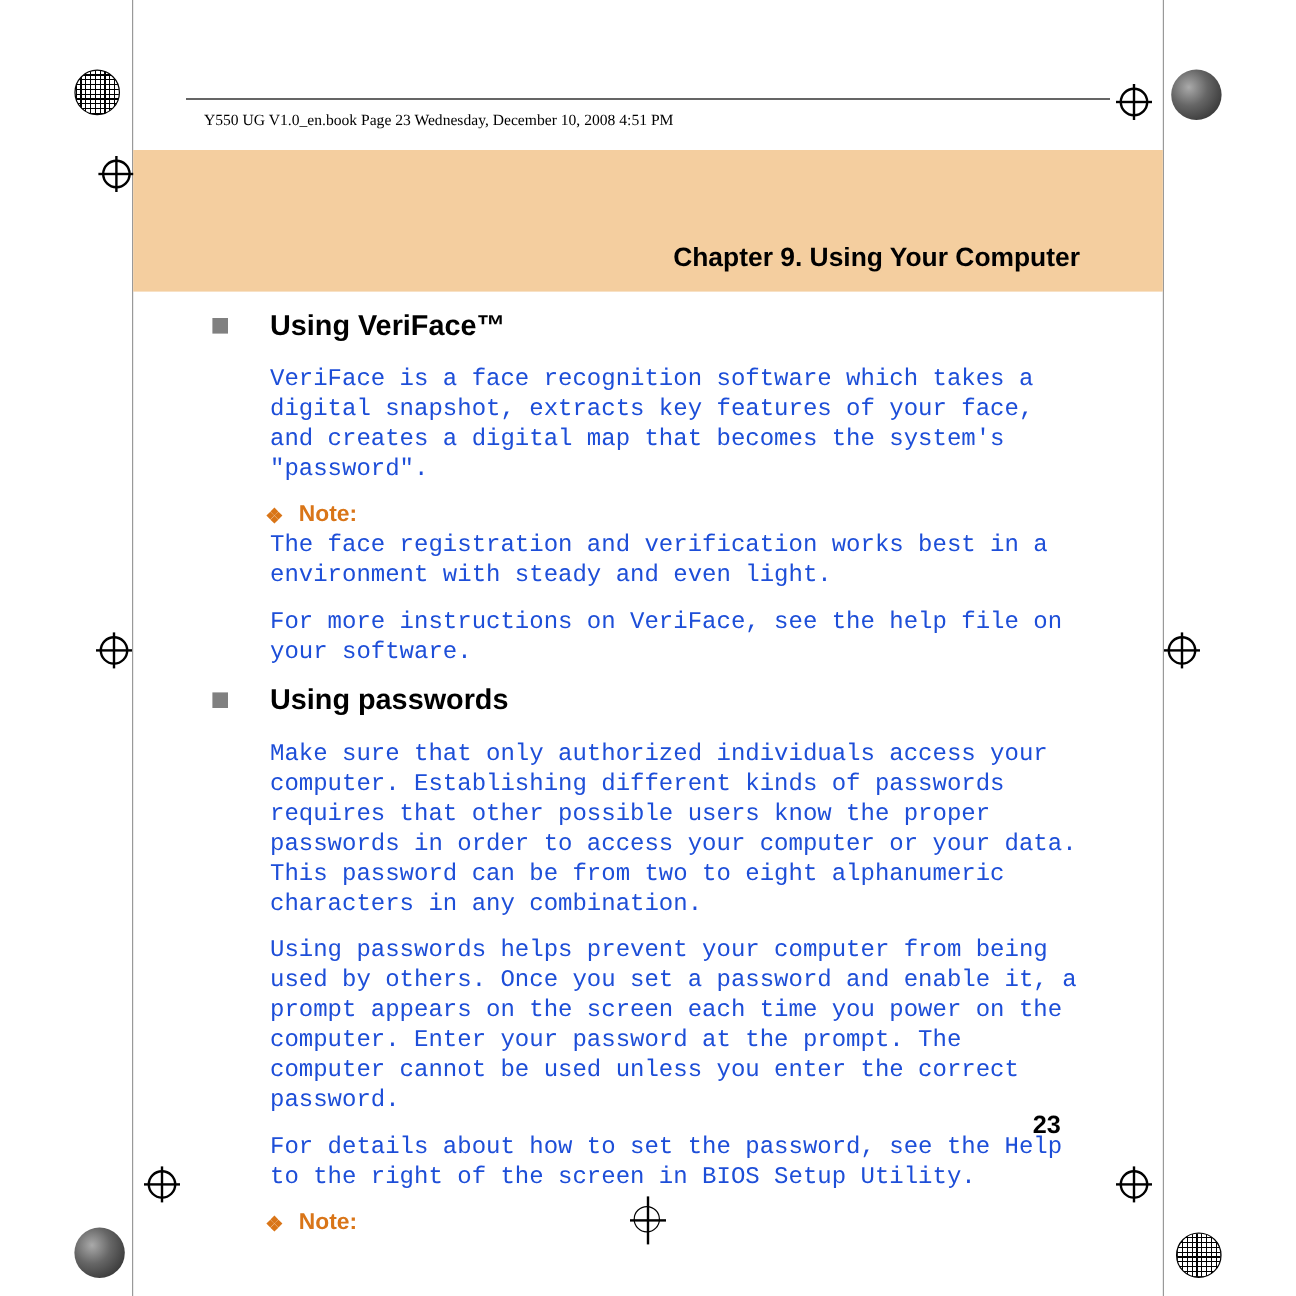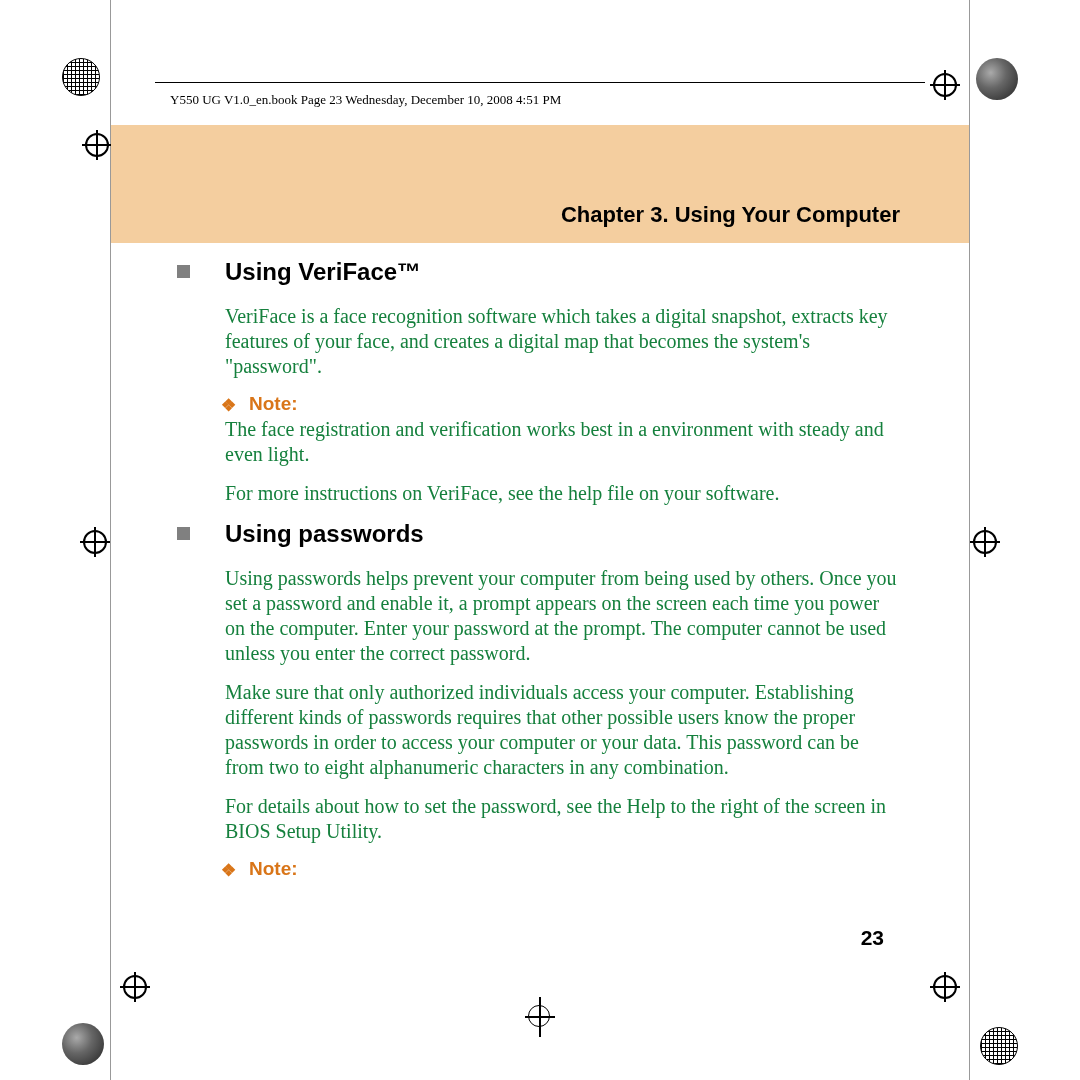--- a/index.html
+++ b/index.html
@@ -154,24 +154,24 @@
     .square-bullet {
       position: absolute;
       left: -48px;
       top: 7px;
       width: 13px;
       height: 13px;
       background: #808080;
     }
     
     .body-text {
-      font-family: Liberation Serif, serif;
+      font-family: Liberation Mono, monospace;
       font-size: 20px;
       line-height: 1.25;
-      color: #15803d;
+      color: #1d4ed8;
       margin-bottom: 14px;
     }
     
     .note-heading {
       font-family: Arial, Helvetica, sans-serif;
       font-weight: bold;
       font-size: 19px;
       color: #d97518;
       margin-bottom: 2px;
       position: relative;
@@ -239,21 +239,21 @@
     <span></span>
   </div>
 <div class="center-mark-bottom">
     <span></span>
   </div>
 
 <div class="header-line"></div>
 <div class="header-text">Y550 UG V1.0_en.book  Page 23  Wednesday, December 10, 2008  4:51 PM</div>
 
 <div class="peach-band"></div>
-<div class="chapter-heading">Chapter 3. Using Your Computer</div>
+<div class="chapter-heading">Chapter 9. Using Your Computer</div>
 
 <div class="content-area">
 
   <div class="section-heading">
     <span class="square-bullet"></span>
     <span>Using VeriFace™</span>
   </div>
 
   <p class="body-text">VeriFace is a face recognition software which takes a digital snapshot, extracts key features of your face, and creates a digital map that becomes the system's "password".</p>
 
@@ -263,22 +263,22 @@
   </div>
   <p class="body-text">The face registration and verification works best in a environment with steady and even light.</p>
 
   <p class="body-text">For more instructions on VeriFace, see the help file on your software.</p>
 
   <div class="section-heading" style="margin-top:12px">
     <span class="square-bullet"></span>
     <span>Using passwords</span>
   </div>
 
+  <p class="body-text">Make sure that only authorized individuals access your computer. Establishing different kinds of passwords requires that other possible users know the proper passwords in order to access your computer or your data. This password can be from two to eight alphanumeric characters in any combination.</p>
   <p class="body-text">Using passwords helps prevent your computer from being used by others. Once you set a password and enable it, a prompt appears on the screen each time you power on the computer. Enter your password at the prompt. The computer cannot be used unless you enter the correct password.</p>
-  <p class="body-text">Make sure that only authorized individuals access your computer. Establishing different kinds of passwords requires that other possible users know the proper passwords in order to access your computer or your data. This password can be from two to eight alphanumeric characters in any combination.</p>
   <p class="body-text">For details about how to set the password, see the Help to the right of the screen in BIOS Setup Utility.</p>
 
   <div class="note-heading">
     <span class="note-icon">❖</span>
     <span class="note-label">Note:</span>
   </div>
 
 </div>
 
 <div class="page-number">23</div>

